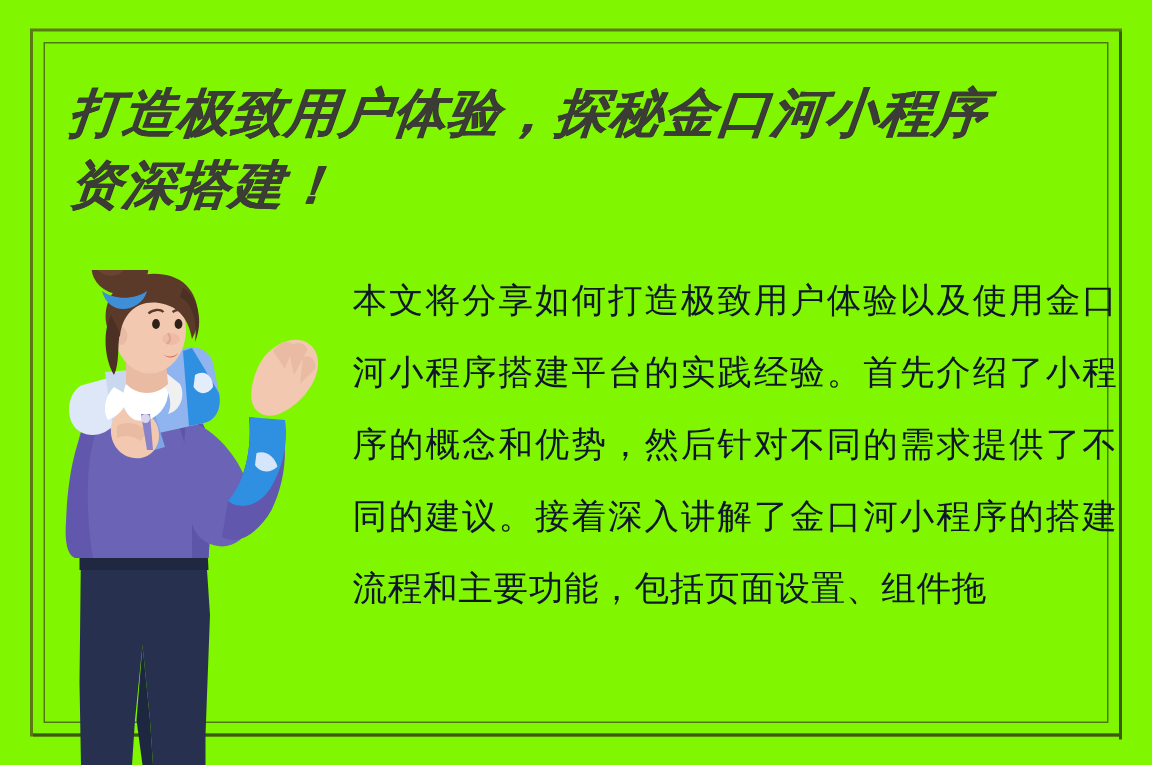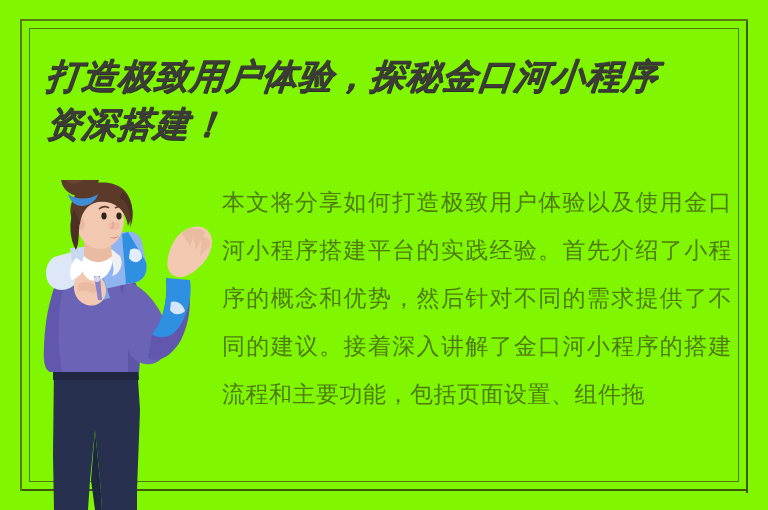--- a/index.html
+++ b/index.html
@@ -78,27 +78,27 @@
     color: #3c3c36;
     letter-spacing: 1px;
     white-space: nowrap;
     transform: skewX(-6deg);
     text-shadow: 0.5px 0.5px 0 #2e2e28;
   }
 
   
   .body-text {
     position: absolute;
-    left: 222px;
+    left: 235px;
     top: 178px;
     width: 510px;
-    font-family: Liberation Sans, sans-serif;
+    font-family: Liberation Mono, monospace;
     font-size: 23px;
     line-height: 48px;
-    color: #4d7c0f;
+    color: #0f172a;
     text-align: justify;
     letter-spacing: 0.5px;
   }
 
   
   .illustration {
     position: absolute;
     left: 40px;
     top: 180px;
     width: 185px;

